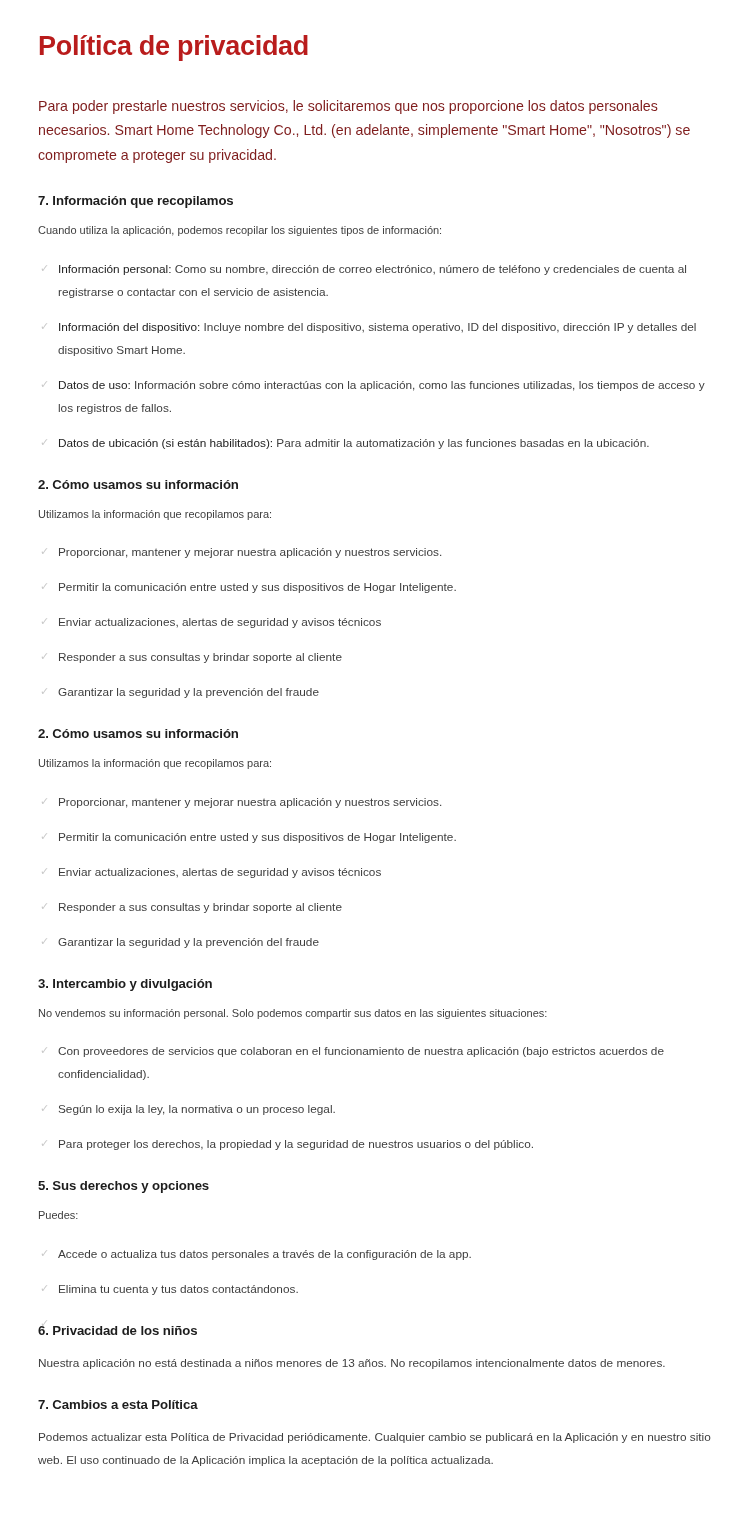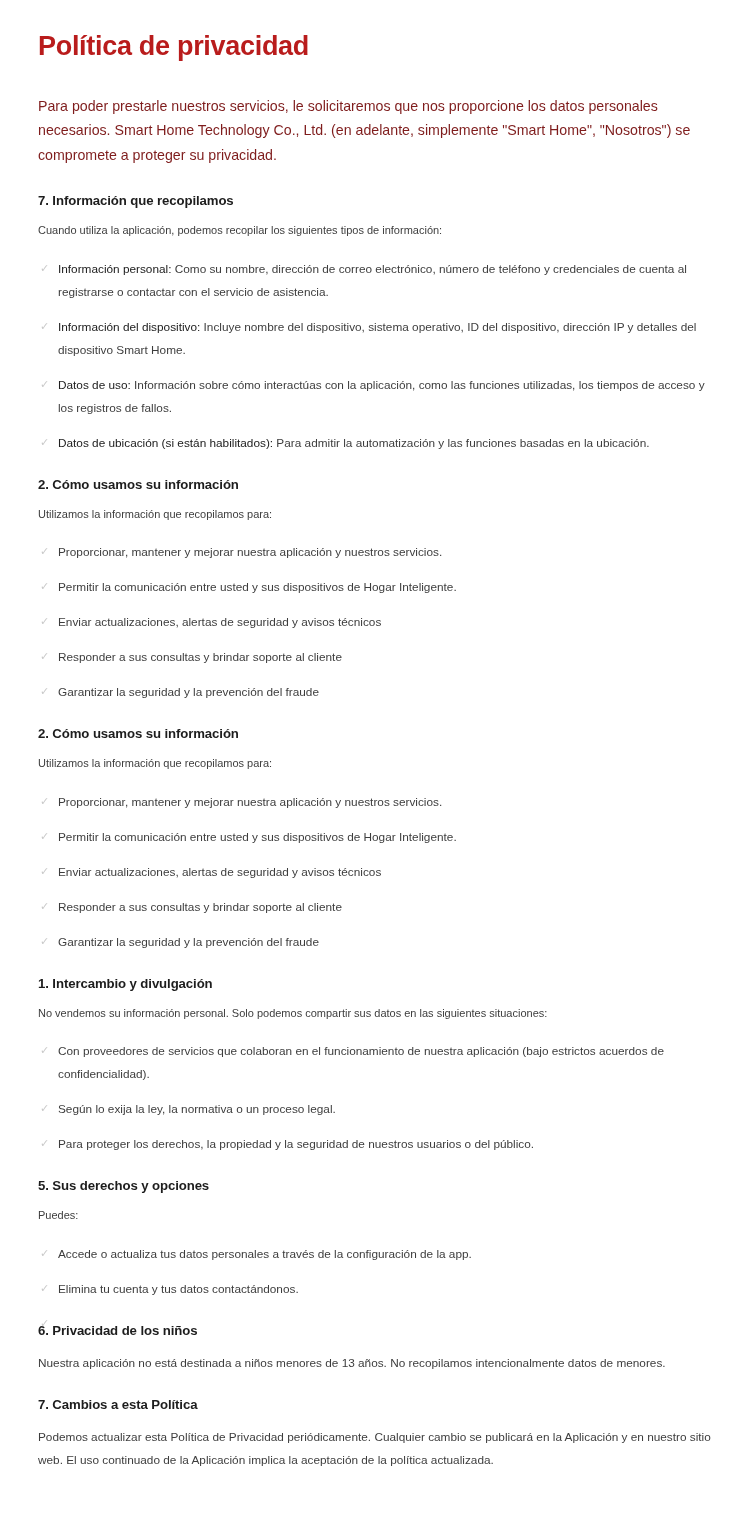--- a/index.html
+++ b/index.html
@@ -125,21 +125,21 @@
         <p class="section-lead">Utilizamos la información que recopilamos para:</p>
         <ul class="check-list">
           <li><span class="tick">✓</span><span>Proporcionar, mantener y mejorar nuestra aplicación y nuestros servicios.</span></li>
           <li><span class="tick">✓</span><span>Permitir la comunicación entre usted y sus dispositivos de Hogar Inteligente.</span></li>
           <li><span class="tick">✓</span><span>Enviar actualizaciones, alertas de seguridad y avisos técnicos</span></li>
           <li><span class="tick">✓</span><span>Responder a sus consultas y brindar soporte al cliente</span></li>
           <li><span class="tick">✓</span><span>Garantizar la seguridad y la prevención del fraude</span></li>
         </ul>
       </div>
       <div class="section">
-        <div class="section-title">1. Intercambio y divulgación</div>
+        <div class="section-title">3. Intercambio y divulgación</div>
         <p class="section-lead">No vendemos su información personal. Solo podemos compartir sus datos en las siguientes situaciones:</p>
         <ul class="check-list">
           <li><span class="tick">✓</span><span>Con proveedores de servicios que colaboran en el funcionamiento de nuestra aplicación (bajo estrictos acuerdos de confidencialidad).</span></li>
           <li><span class="tick">✓</span><span>Según lo exija la ley, la normativa o un proceso legal.</span></li>
           <li><span class="tick">✓</span><span>Para proteger los derechos, la propiedad y la seguridad de nuestros usuarios o del público.</span></li>
         </ul>
       </div>
       <div class="section">
         <div class="section-title">5. Sus derechos y opciones</div>
         <p class="section-lead">Puedes:</p>

